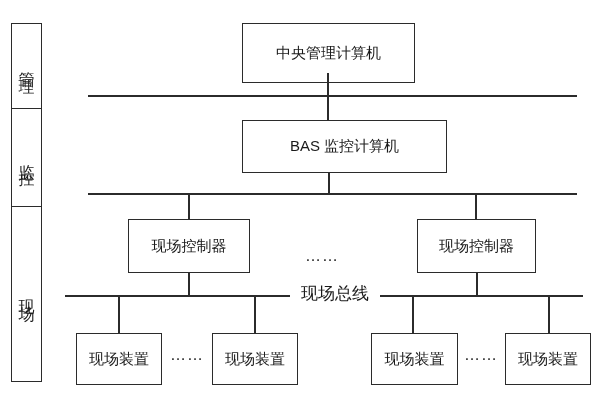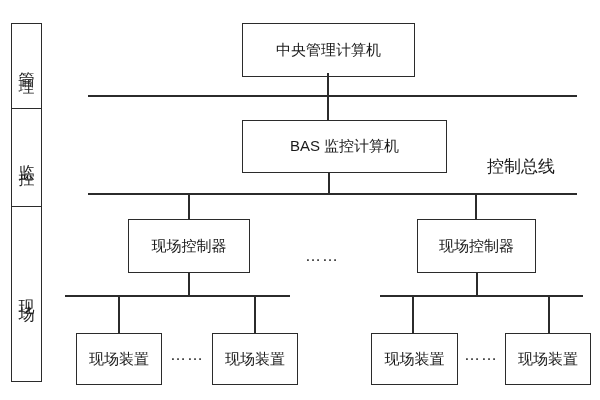--- a/index.html
+++ b/index.html
@@ -56,21 +56,21 @@
   <div class="side-box" style="left:11px;top:23px;width:31px;height:86px;">
     <span>管理</span>
   </div>
   <div class="side-box" style="left:11px;top:107.5px;width:31px;height:100px;">
     <span>监控</span>
   </div>
   <div class="side-box" style="left:11px;top:206px;width:31px;height:176px;">
     <span>现场</span>
   </div>
 
-  <div class="box" style="left:242px;top:23px;width:173px;height:54px;">中央管理计算机</div>
+  <div class="box" style="left:242px;top:23px;width:173px;height:60px;">中央管理计算机</div>
 
   <div class="box" style="left:242px;top:120px;width:205px;height:53px;">BAS 监控计算机</div>
 
   <div class="box" style="left:128px;top:219px;width:122px;height:54px;">现场控制器</div>
 
   <div class="box" style="left:417px;top:219px;width:119px;height:54px;">现场控制器</div>
 
   <div class="box" style="left:76px;top:333px;width:86px;height:52px;">现场装置</div>
 
   <div class="box" style="left:212px;top:333px;width:86px;height:52px;">现场装置</div>
@@ -88,19 +88,19 @@
   <div class="vline" style="left:328px;top:172px;height:22px;"></div>
   <div class="vline" style="left:188px;top:194px;height:25px;"></div>
   <div class="vline" style="left:475px;top:194px;height:25px;"></div>
   <div class="vline" style="left:188px;top:272px;height:24px;"></div>
   <div class="vline" style="left:476px;top:272px;height:24px;"></div>
   <div class="vline" style="left:118px;top:296px;height:37px;"></div>
   <div class="vline" style="left:254px;top:296px;height:37px;"></div>
   <div class="vline" style="left:412px;top:296px;height:37px;"></div>
   <div class="vline" style="left:548px;top:296px;height:37px;"></div>
 
-  <div class="bus-label" style="left:487px;top:155px;">控制总线</div>
+  <div class="bus-label" style="left:301px;top:282px;">现场总线</div>
 
   <div class="dots" style="left:305px;top:247px;">……</div>
   <div class="dots" style="left:170px;top:346px;">……</div>
   <div class="dots" style="left:464px;top:346px;">……</div>
 
 </div>
 
 </body></html>

